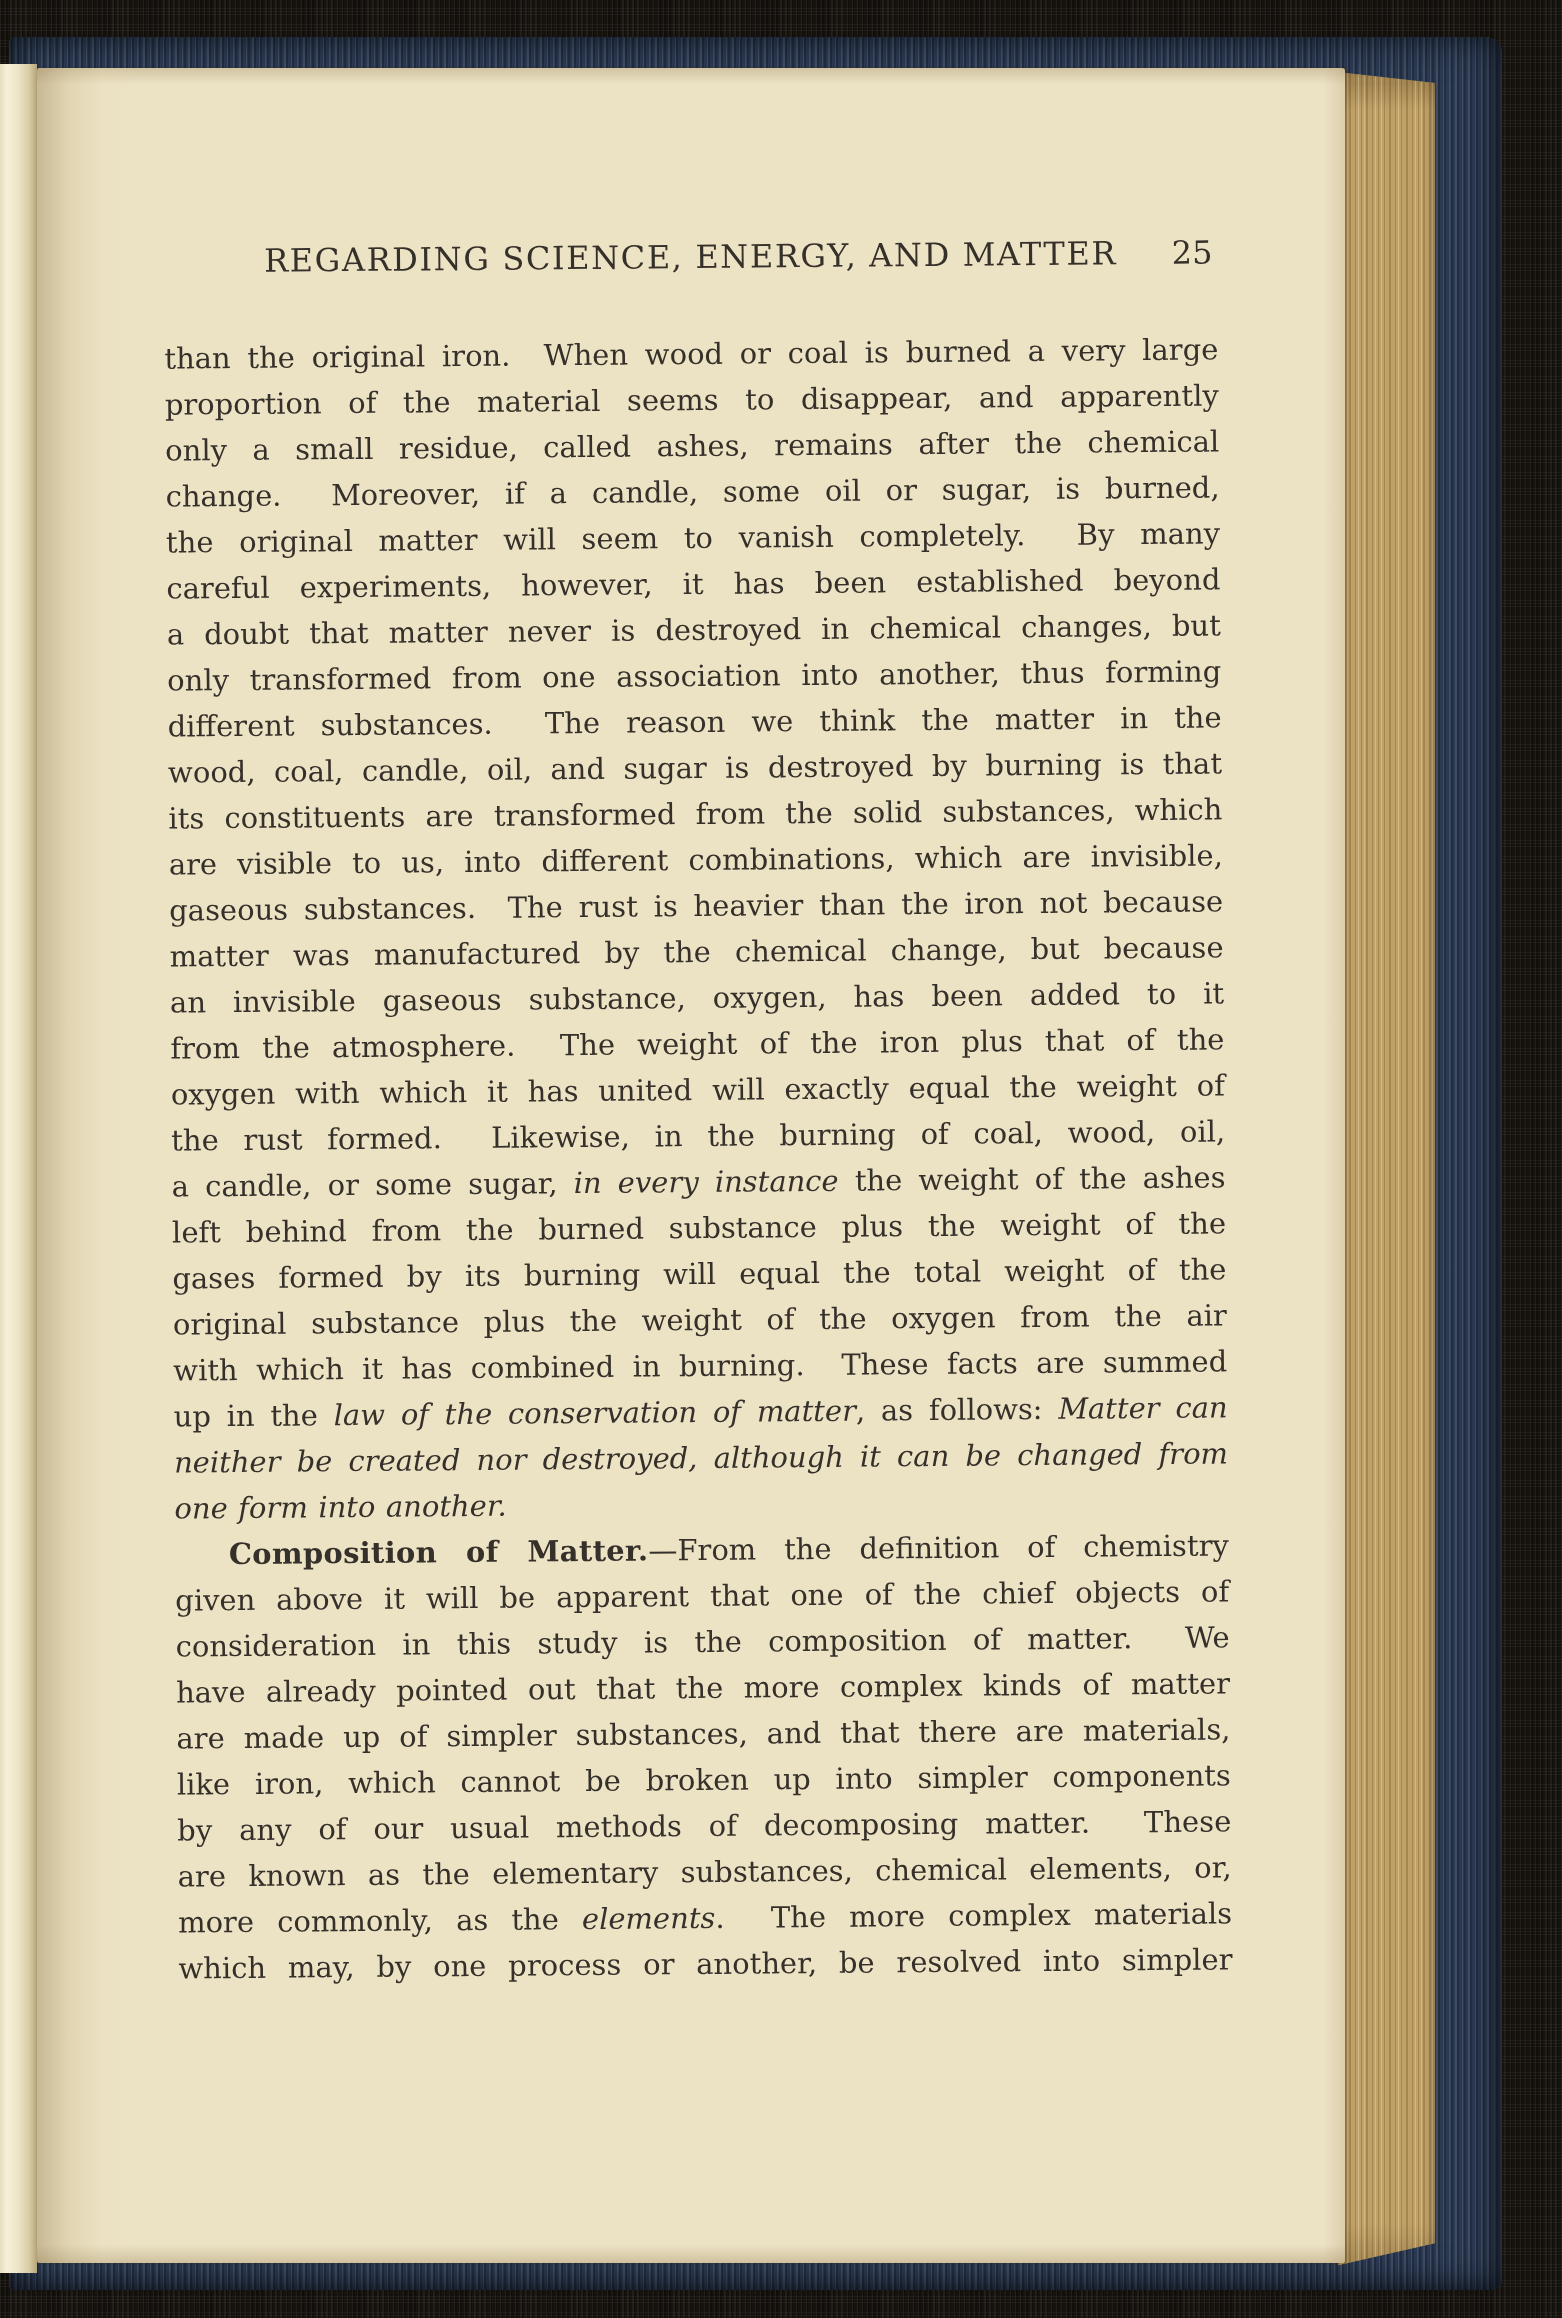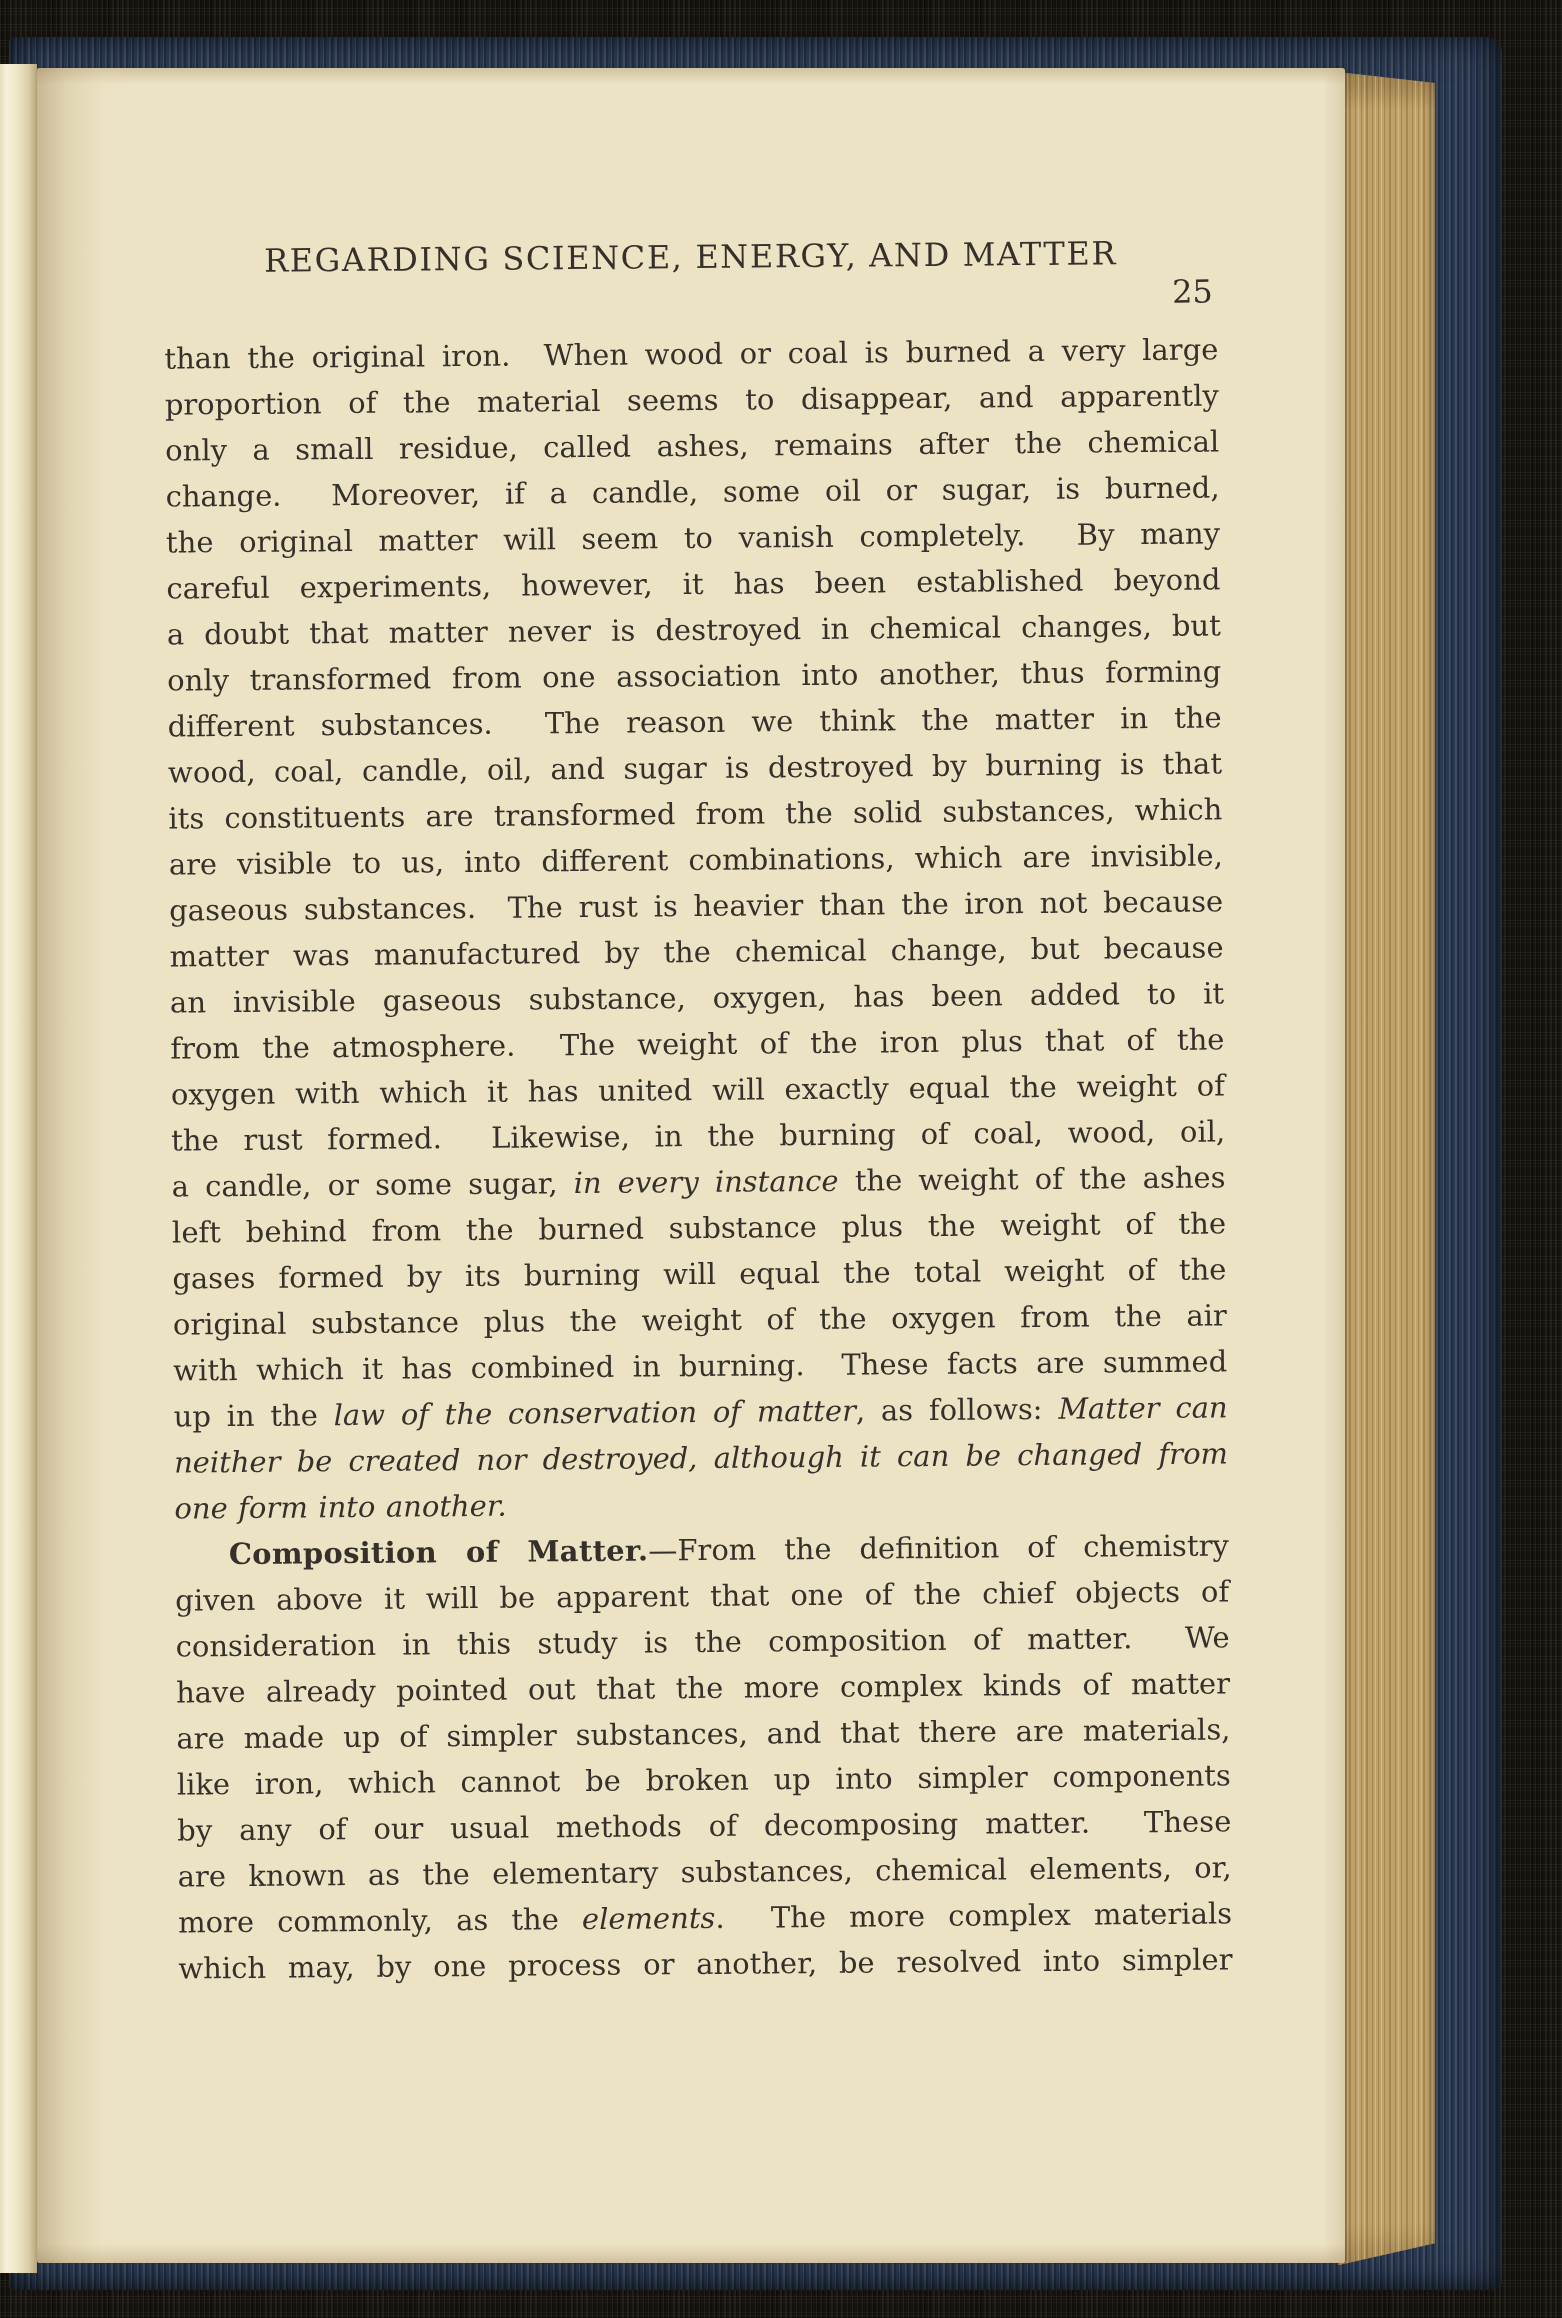--- a/index.html
+++ b/index.html
@@ -51,21 +51,21 @@
   .text-block{
     position:absolute;left:134px;top:169px;width:1054px;
     transform:rotate(-0.5deg);
     color:#36302a;
   }
   .page-header{
     position:relative;height:40px;margin-bottom:54px;
     font-size:32px;line-height:40px;letter-spacing:1.6px;
     text-align:center;white-space:nowrap;
   }
-  .page-number{position:absolute;right:5.1px;top:0;letter-spacing:0;margin-top:39px;}
+  .page-number{position:absolute;right:5.1px;top:0;letter-spacing:0;}
   .body-text{font-size:29px;}
   .line{
     height:46px;line-height:46px;
     text-align:justify;text-align-last:justify;
     white-space:nowrap;
     word-spacing:1.3px;
   }
   .line.end{text-align-last:left;}
   .line.indent{padding-left:54px;}
   .it{font-style:italic;}

